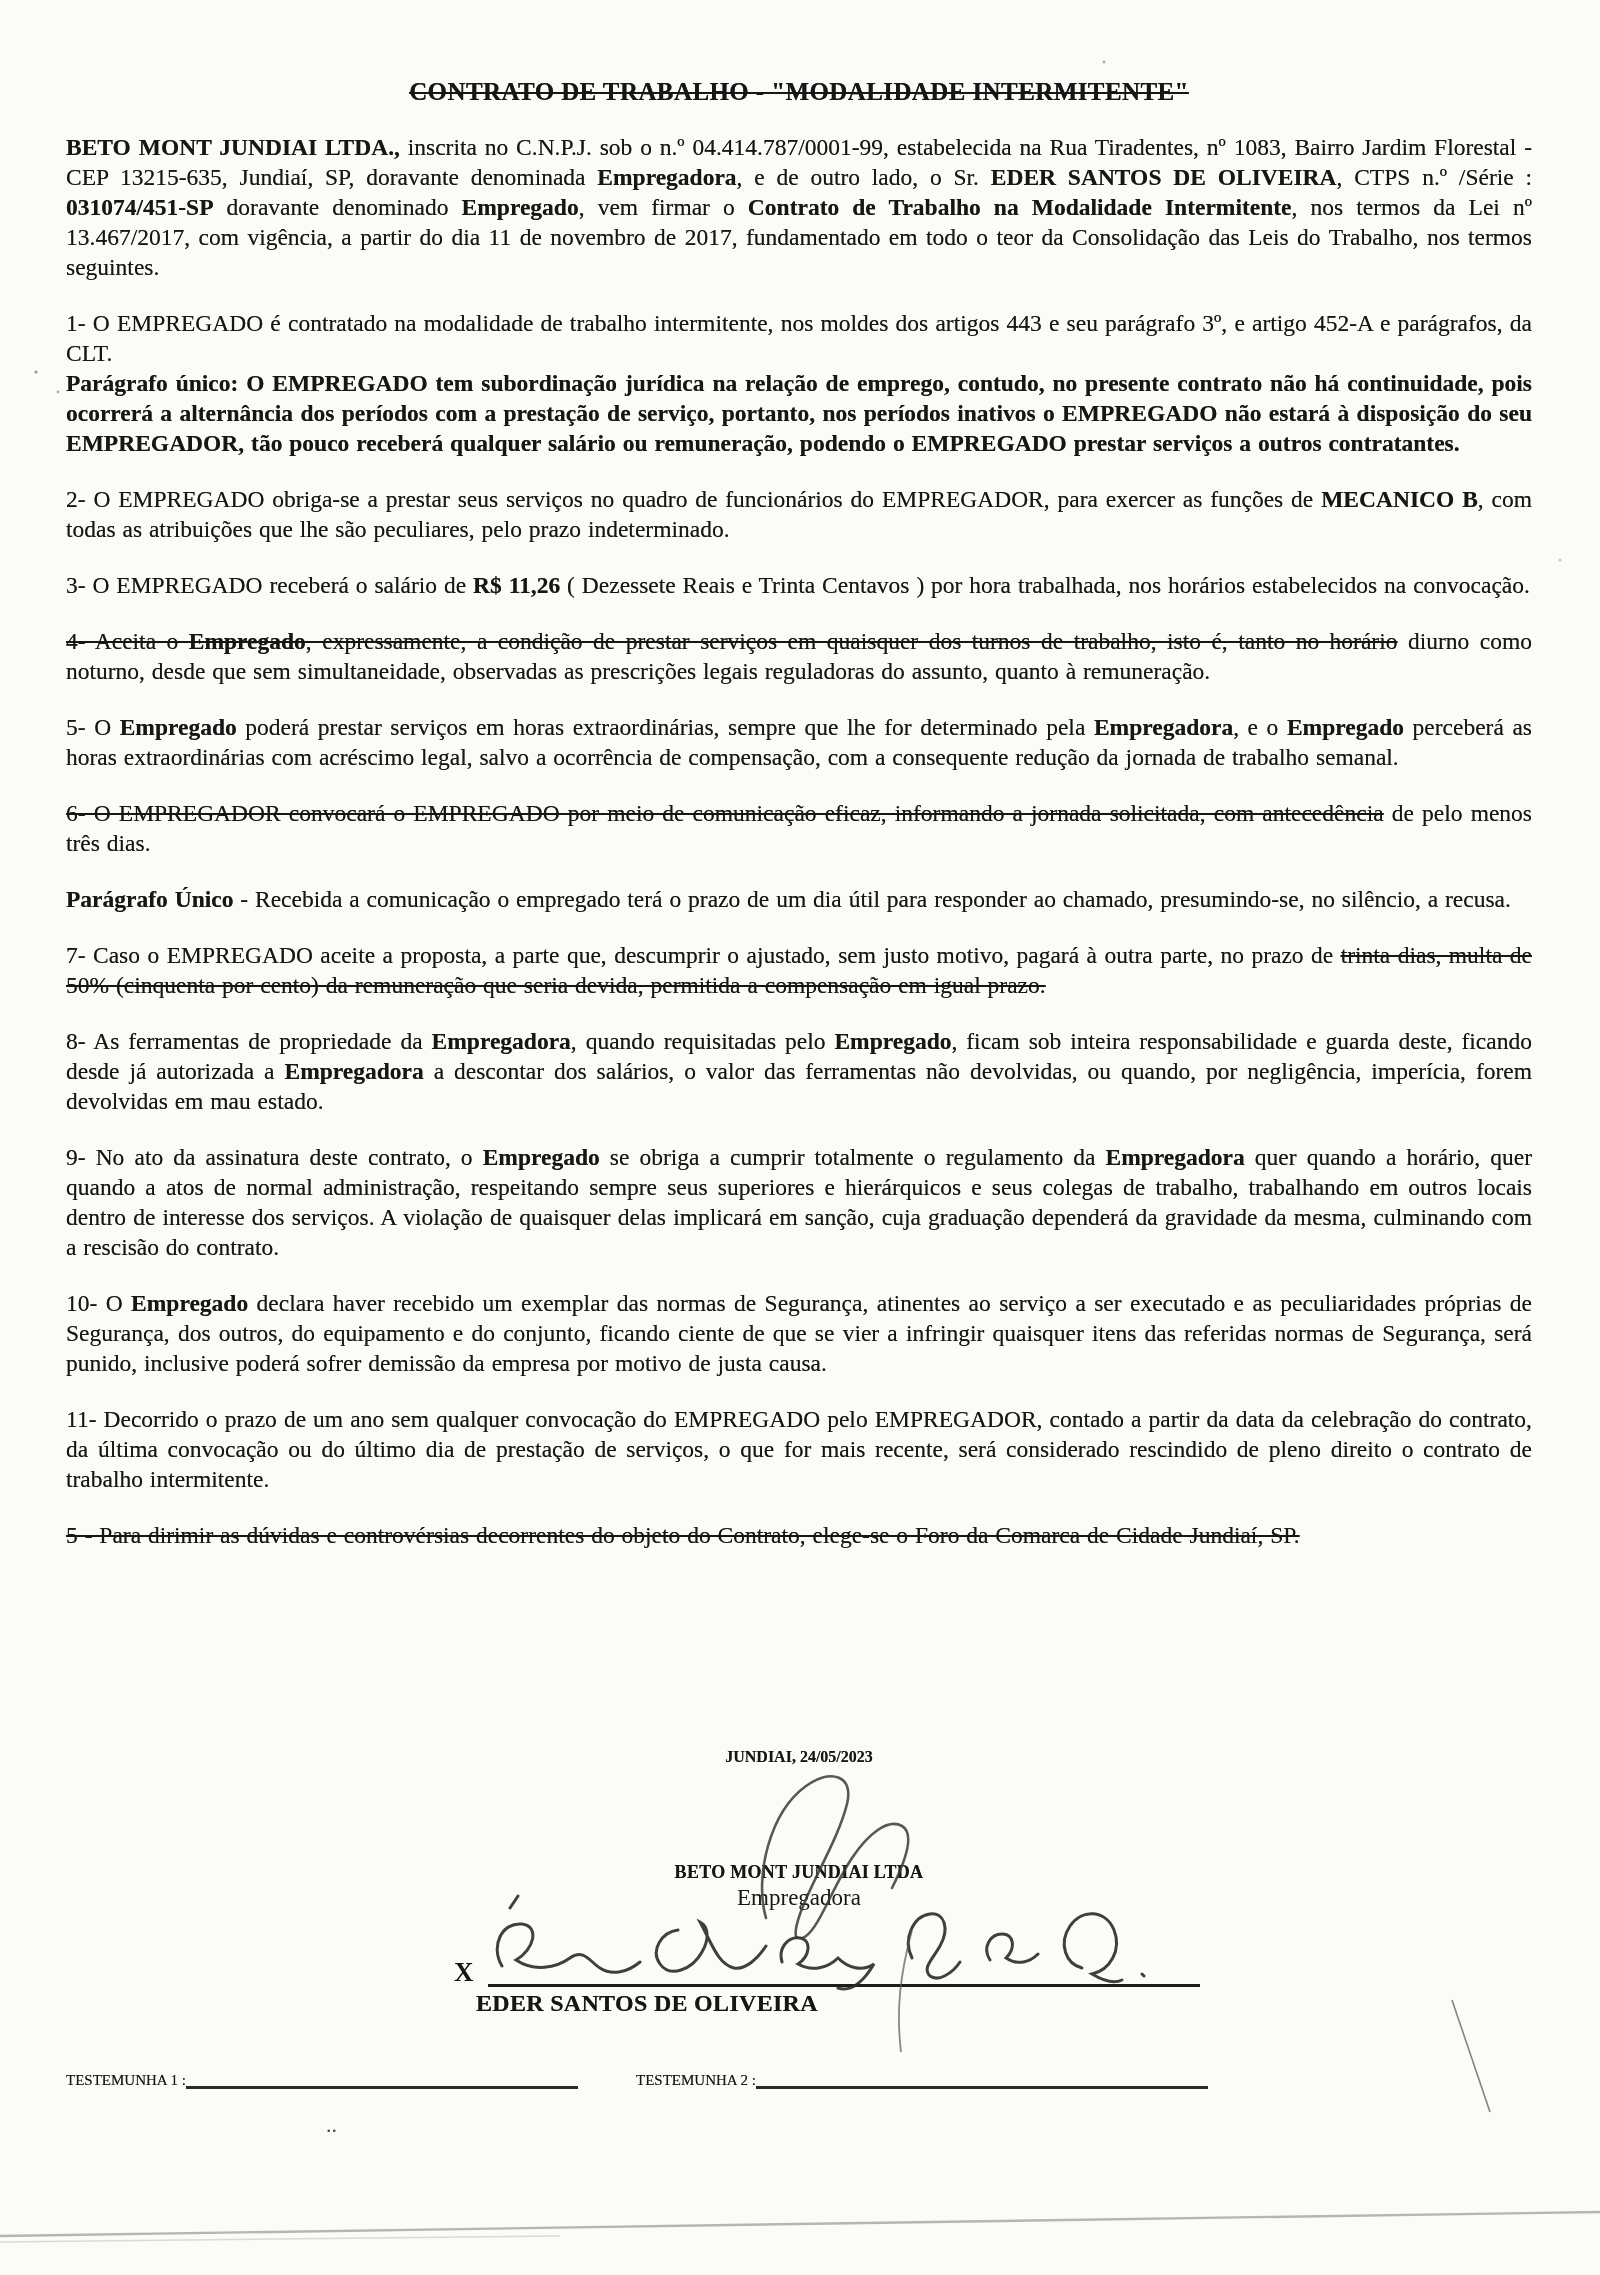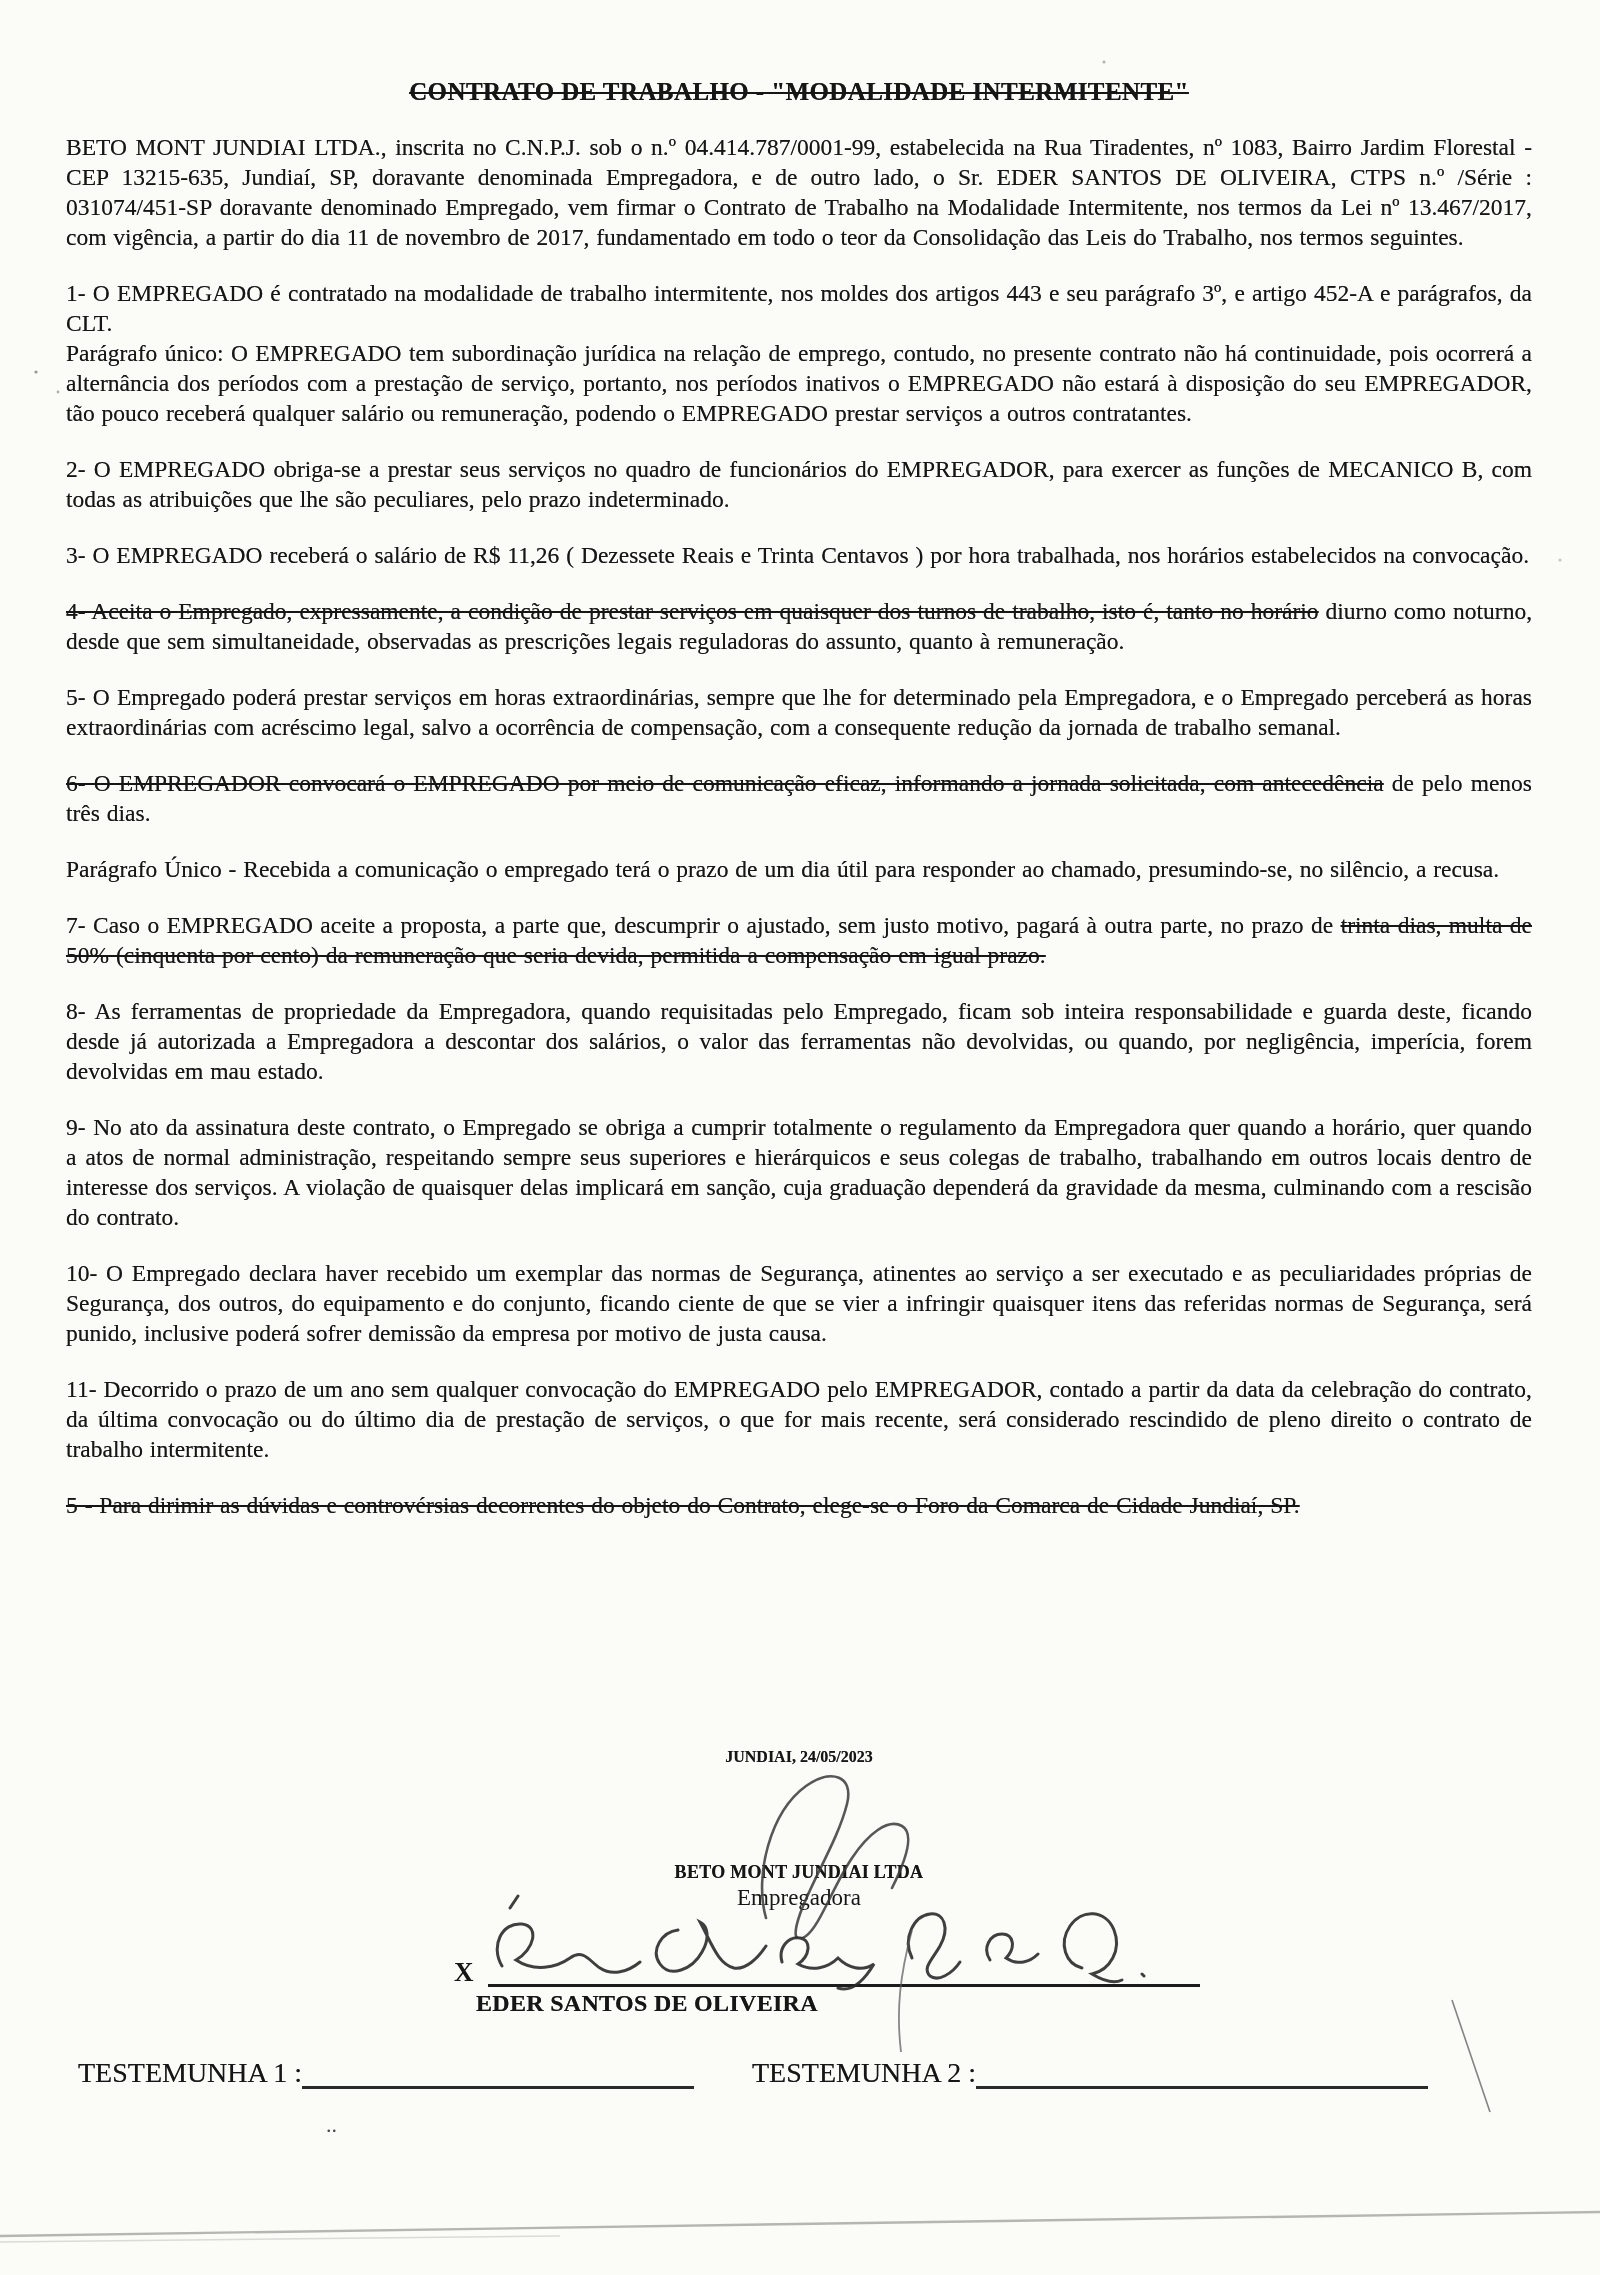--- a/index.html
+++ b/index.html
@@ -26,21 +26,21 @@
   .para{
     margin:0;
     font-size:23.5px;line-height:30px;
     text-align:justify;
     text-shadow:0 0 .5px rgba(20,20,20,.6);
     word-spacing:1px;
   }
   .para.clause{margin-top:26px;}
   .para.sub{margin-top:0;}
   .para.first{margin-top:0;}
-  .b{font-weight:normal;}
+  .b{font-weight:bold;}
   .st{text-decoration:line-through;text-decoration-thickness:2px;}
   
   .sign-area{position:absolute;left:66px;top:1748px;width:1466px;}
   .place-date{
     text-align:center;font-size:16px;font-weight:bold;
     text-shadow:0 0 .5px rgba(20,20,20,.6);
   }
   .employer-sig{position:relative;height:160px;text-align:center;}
   .employer-scrawl{position:absolute;left:50%;margin-left:-85px;top:2px;pointer-events:none;}
   .company-name{
@@ -58,23 +58,23 @@
     border-bottom:3px solid #1c1c1c;
   }
   .employee-scrawl{position:absolute;left:-6px;bottom:-14px;pointer-events:none;}
   .employee-name{
     margin-left:410px;margin-top:3px;
     font-size:24px;font-weight:bold;letter-spacing:.3px;
     text-shadow:0 0 .6px rgba(20,20,20,.7);
   }
   
   .witness-row{
-    position:absolute;left:78px;top:2056px;width:1466px;
+    position:absolute;left:66px;top:2056px;width:1466px;
     display:flex;align-items:flex-end;
-    font-size:28px;
+    font-size:15px;
     text-shadow:0 0 .5px rgba(20,20,20,.6);
   }
   .witness{display:flex;align-items:flex-end;}
   .witness-label{white-space:pre;}
   .wline{display:inline-block;height:30px;border-bottom:3px solid #2a2a2a;}
   .wline.w1{width:392px;}
   .wline.w2{width:452px;}
   .witness.second{margin-left:58px;}
   
   .artifacts{position:absolute;inset:0;pointer-events:none;}

